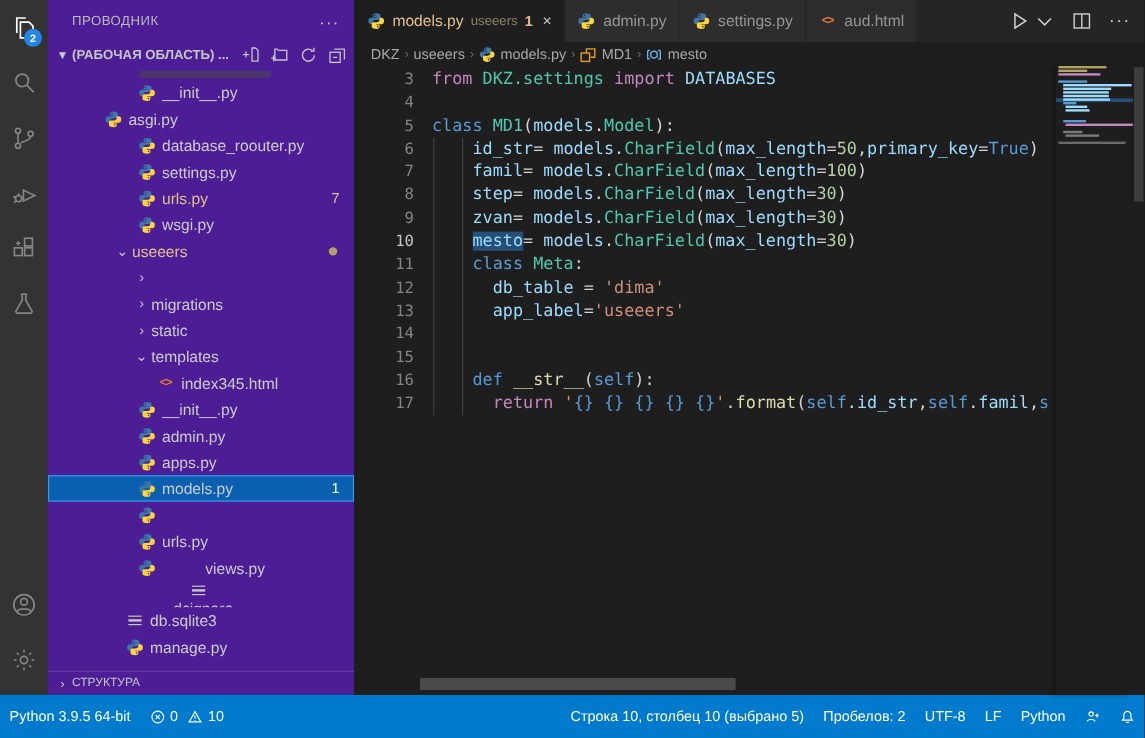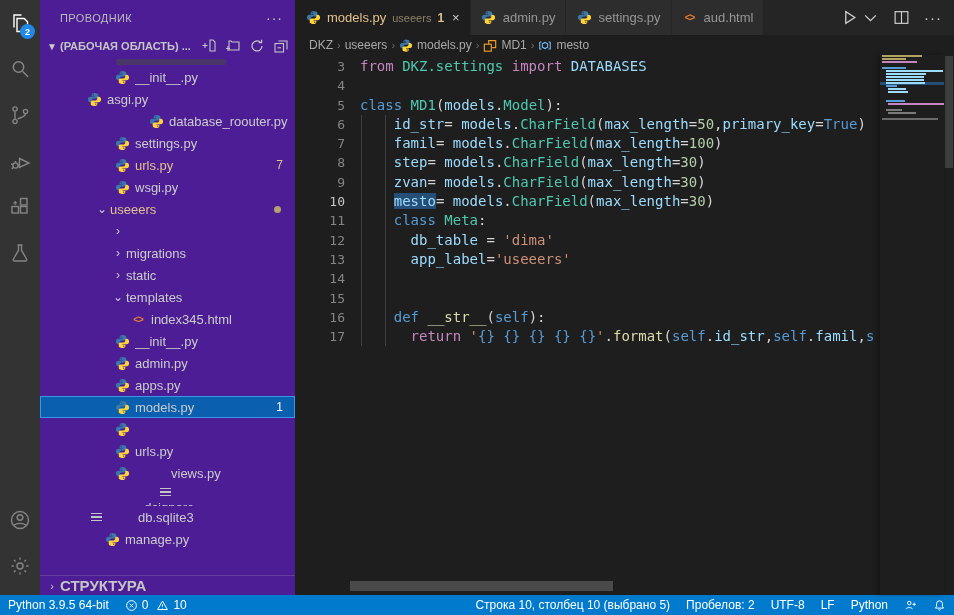--- a/index.html
+++ b/index.html
@@ -40,21 +40,21 @@
   .tbadge { color:#e2c08d; font-size:12px; margin-right:12px; }
   .titem.selected .tbadge { color:#ffffff; }
   .tdot { width:7px; height:7px; border-radius:50%; background:#b5a06a; margin-right:14px; }
   .partial-smudge { height:9px; overflow:hidden; }
   .partial-smudge .bar { margin:2px 0 0 76px; width:110px; height:6px; background:#4a4a4a; opacity:.55; border-radius:2px; }
   .htmlic { color:#e37933; font-size:10px; font-weight:bold; letter-spacing:-1px; }
   .fileic { display:inline-flex; flex-direction:column; gap:2px; }
   .fileic i { display:block; width:11px; height:1.5px; background:#c5c5c5; }
   .outline-row { height:20px; display:flex; align-items:center; border-top:1px solid rgba(204,204,204,.18); padding-left:4px; cursor:pointer; }
   .outline-row .ws-chev { font-size:11px; }
-  .outline-label { font-weight:bold; font-size:15px; color:#c5c5c5; }
+  .outline-label { font-weight:normal; font-size:10px; color:#c5c5c5; }
 
   
   .editor-col { flex:1; display:flex; flex-direction:column; min-width:0; }
   .tabsrow { height:35px; background:#252526; display:flex; flex:none; }
   .tab { display:flex; align-items:center; gap:6px; padding:0 10px; background:#2d2d2d; border-right:1px solid #252526; font-size:13px; color:#969696; cursor:pointer; }
   .tab.active { background:#1e1e1e; color:#e2c08d; }
   .tab .ticon { margin-right:0; }
   .tab-detail { font-size:11px; color:#8d8068; }
   .tab-badge { color:#e2c08d; font-size:12px; font-weight:bold; }
   .tab-close { color:#cccccc; font-size:13px; margin-left:2px; cursor:pointer; }
@@ -87,21 +87,21 @@
 
   .minimap { position:absolute; top:0; right:10px; width:64px; bottom:0; background:#1e1e1e; box-shadow:-3px 0 4px rgba(0,0,0,.25); cursor:pointer; }
   .mm-row { height:3px; position:relative; }
   .mm-row .mbar { position:absolute; top:0; height:2px; }
   .mm-selband { position:absolute; left:0; right:0; top:0; height:3px; background:#264f78; }
   .vscroll { position:absolute; right:0; top:0; width:10px; bottom:0; }
   .vthumb { position:absolute; left:1px; right:1px; top:1px; height:112px; background:rgba(121,121,121,.35); cursor:pointer; }
   .hscroll { position:absolute; left:55px; bottom:4px; height:10px; width:263px; background:#4a4a4a; cursor:pointer; }
 
   
-  .statusbar { height:20px; background:#007acc; color:#ffffff; display:flex; align-items:center; font-size:12px; flex:none; justify-content:space-between; }
+  .statusbar { height:36px; background:#007acc; color:#ffffff; display:flex; align-items:center; font-size:12px; flex:none; justify-content:space-between; }
   .st-left, .st-right { display:flex; align-items:center; height:100%; }
   .st-item { padding:0 8px; display:flex; align-items:center; gap:4px; height:100%; cursor:pointer; white-space:nowrap; }
   .st-item svg { width:13px; height:13px; }
 </style>
 </head>
 <body>
 
 <div class="app">
   <div class="main">
 
@@ -211,21 +211,21 @@
           </div>
           <div class="titem" style="padding-left: 46px;">
             <span class="ticon">
               <svg viewBox="0 0 16 16">
                 <path fill="#3b77a8" d="M7.9 1C6.1 1 5 1.8 5 3v1.6h3.1v.5H3.4C2.1 5.1 1 6.1 1 8s1.1 2.9 2.4 2.9H5V9.2C5 8 6.1 7 7.4 7h3.2C11.7 7 12 6.1 12 5.2V3c0-1.2-2.3-2-4.1-2zM6.6 2.3a.7.7 0 1 1 0 1.4.7.7 0 0 1 0-1.4z"></path>
                 <path fill="#ffd43b" d="M8.1 15c1.8 0 2.9-.8 2.9-2v-1.6H7.9v-.5h4.7c1.3 0 2.4-1 2.4-2.9s-1.1-2.9-2.4-2.9H11v1.7C11 8 9.9 9 8.6 9H5.4C4.3 9 4 9.9 4 10.8V13c0 1.2 2.3 2 4.1 2zm1.3-1.3a.7.7 0 1 1 0-1.4.7.7 0 0 1 0 1.4z"></path>
               </svg>
             </span>
             <span class="tlabel">asgi.py</span>
           </div>
-          <div class="titem" style="padding-left: 74px; margin-left: 34px;">
+          <div class="titem" style="padding-left: 74px;">
             <span class="ticon">
               <svg viewBox="0 0 16 16">
                 <path fill="#3b77a8" d="M7.9 1C6.1 1 5 1.8 5 3v1.6h3.1v.5H3.4C2.1 5.1 1 6.1 1 8s1.1 2.9 2.4 2.9H5V9.2C5 8 6.1 7 7.4 7h3.2C11.7 7 12 6.1 12 5.2V3c0-1.2-2.3-2-4.1-2zM6.6 2.3a.7.7 0 1 1 0 1.4.7.7 0 0 1 0-1.4z"></path>
                 <path fill="#ffd43b" d="M8.1 15c1.8 0 2.9-.8 2.9-2v-1.6H7.9v-.5h4.7c1.3 0 2.4-1 2.4-2.9s-1.1-2.9-2.4-2.9H11v1.7C11 8 9.9 9 8.6 9H5.4C4.3 9 4 9.9 4 10.8V13c0 1.2 2.3 2 4.1 2zm1.3-1.3a.7.7 0 1 1 0-1.4.7.7 0 0 1 0 1.4z"></path>
               </svg>
             </span>
             <span class="tlabel">database_roouter.py</span>
           </div>
           <div class="titem" style="padding-left: 74px;">
             <span class="ticon">
@@ -347,21 +347,21 @@
           <div class="titem" style=" flex-direction: column;">
             <span class="ticon">
               <span class="fileic">
                 <i></i>
                 <i></i>
                 <i></i>
               </span>
             </span>
             <span class="tlabel">.dcignore</span>
           </div>
-          <div class="titem" style="padding-left: 48px; gap: 29px;">
+          <div class="titem" style="padding-left: 64px;">
             <span class="ticon">
               <span class="fileic">
                 <i></i>
                 <i></i>
                 <i></i>
               </span>
             </span>
             <span class="tlabel">db.sqlite3</span>
           </div>
           <div class="titem" style="padding-left: 64px;">

